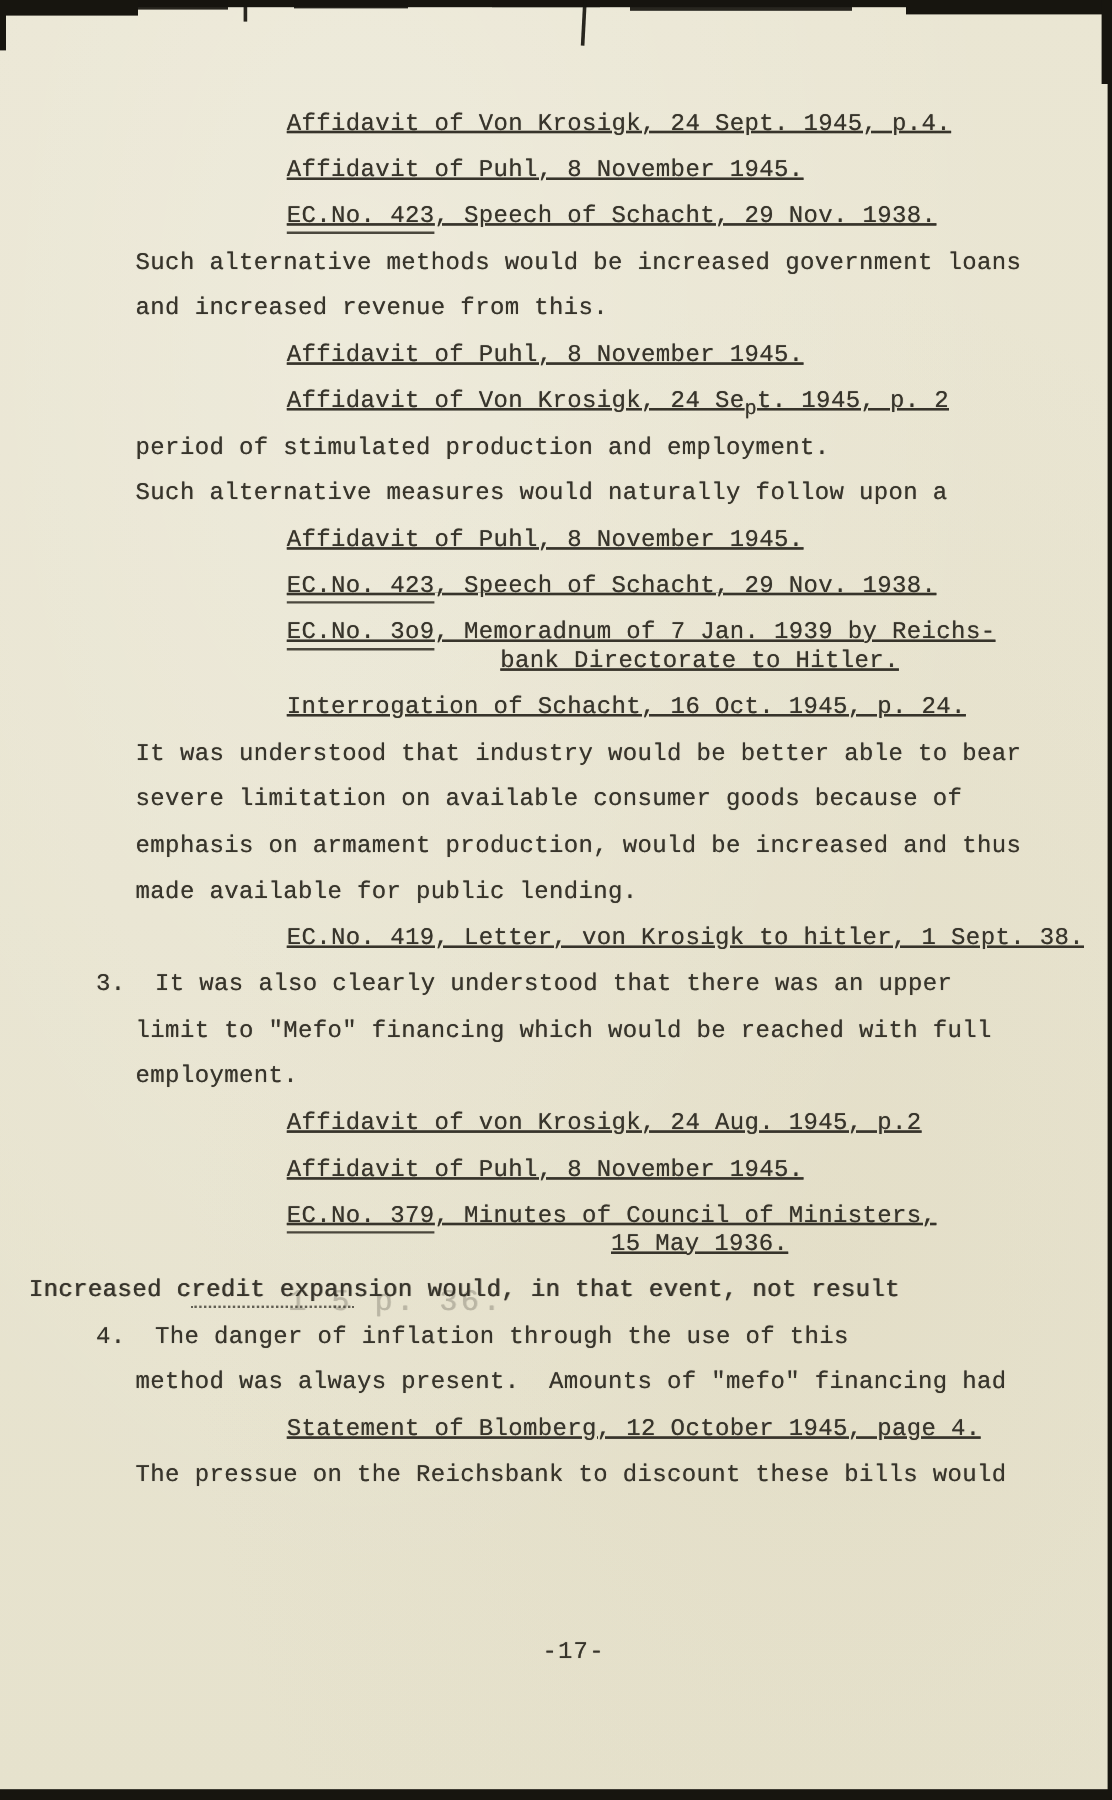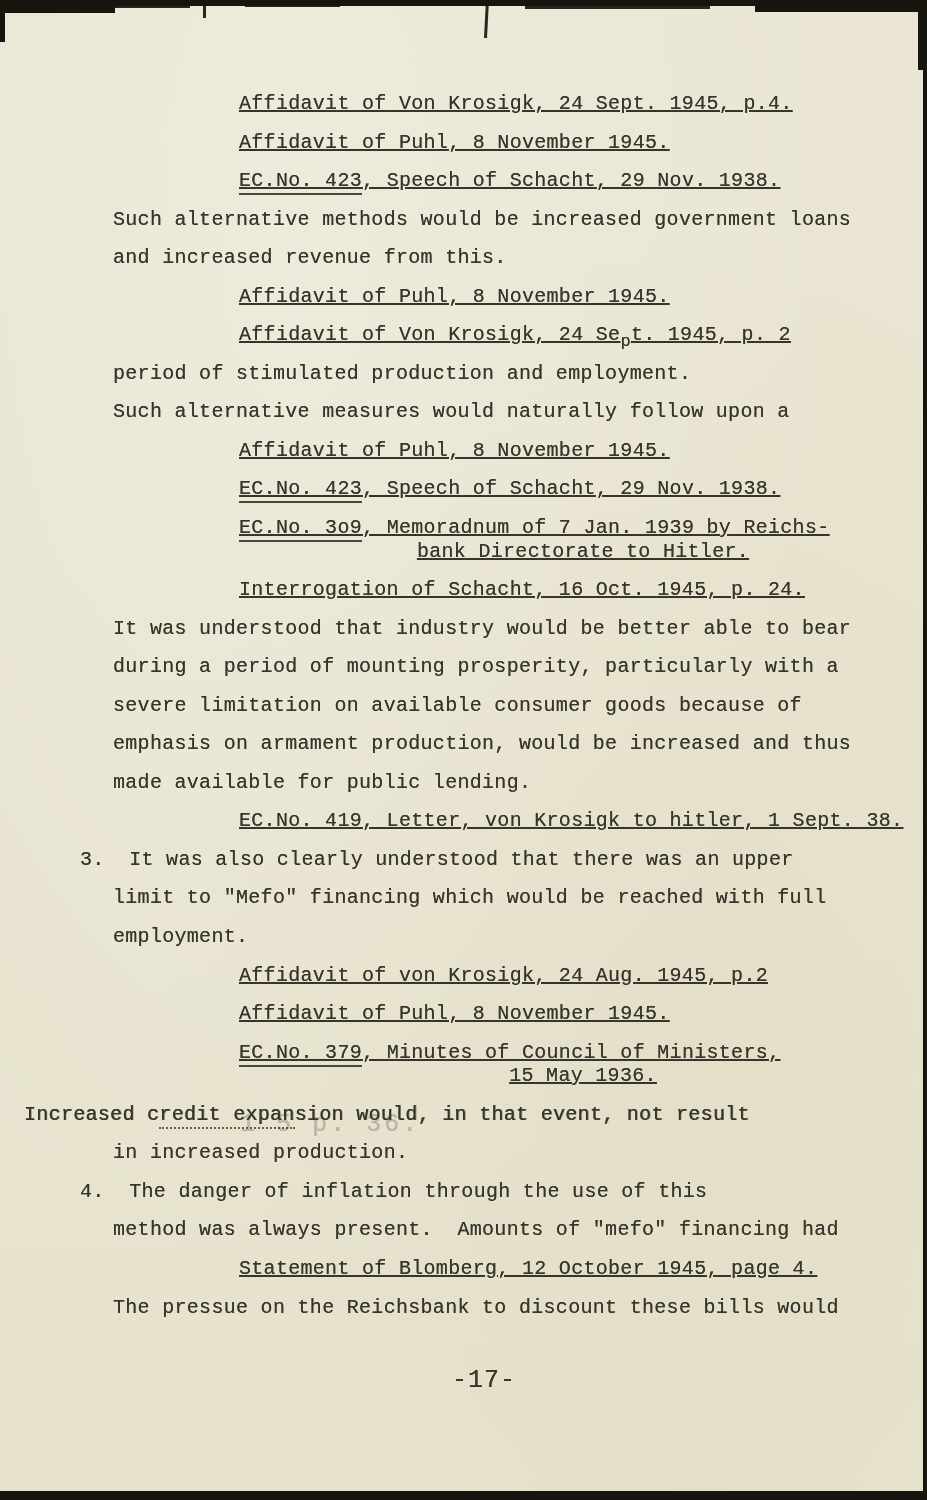--- a/index.html
+++ b/index.html
@@ -37,21 +37,21 @@
   .smudge{text-shadow:0.8px 0 0 rgba(55,52,43,0.45), 0 0 0.6px rgba(55,52,43,0.75);padding-left:24px;}
   .smudge .ul{border-bottom:2px dotted rgba(52,49,40,0.75);}
   .sub{position:relative;top:6px;font-size:0.85em;}
   .ghost{
     position:absolute;left:240px;top:19px;
     height:20px;line-height:20px;
     opacity:0.25;letter-spacing:3px;font-size:25px;
   }
   .page-num{
     position:absolute;left:452px;top:1366px;
-    color:#37342b;font-size:25px;letter-spacing:1px;
+    color:#37342b;font-size:20px;letter-spacing:1px;
     text-shadow:0 0 0.6px rgba(55,52,43,0.75);
   }
   
   .art{position:absolute;background:#17150f;}
   .op9{opacity:0.92;}
   .op7{opacity:0.78;}
 </style>
 </head>
 <body>
 
@@ -66,34 +66,32 @@
       <div class="line cite"><span class="pre">Affidavit of Puhl, 8 November 1945.</span></div>
       <div class="line cite"><span class="pre">Affidavit of Von Krosigk, 24 Se</span><span class="sub">p</span><span class="end">t. 1945, p. 2</span></div>
       <div class="line body"><span class="pre">period of stimulated production and employment.</span></div>
       <div class="line body"><span class="pre">Such alternative measures would naturally follow upon a</span></div>
       <div class="line cite"><span class="pre">Affidavit of Puhl, 8 November 1945.</span></div>
       <div class="line cite"><span class="ul">EC.No. 423</span><span class="mid">, Speech of Schacht, 29 Nov. 1938.</span></div>
       <div class="line cite"><span class="ul">EC.No. 3o9</span><span class="mid">, Memoradnum of 7 Jan. 1939 by Reichs-</span></div>
       <div class="line cite cont"><span class="pre">bank Directorate to Hitler.</span></div>
       <div class="line cite"><span class="pre">Interrogation of Schacht, 16 Oct. 1945, p. 24.</span></div>
       <div class="line body"><span class="pre">It was understood that industry would be better able to bear</span></div>
-      <div class="line body"><span class="pre">during a period of mounting prosperity, particularly with a</span></div>
       <div class="line body"><span class="pre">severe limitation on available consumer goods because of</span></div>
       <div class="line body"><span class="pre">emphasis on armament production, would be increased and thus</span></div>
       <div class="line body"><span class="pre">made available for public lending.</span></div>
       <div class="line cite"><span class="pre">EC.No. 419, Letter, von Krosigk to hitler, 1 Sept. 38.</span></div>
       <div class="line num"><span class="pre">3.  It was also clearly understood that there was an upper</span></div>
       <div class="line body"><span class="pre">limit to "Mefo" financing which would be reached with full</span></div>
       <div class="line body"><span class="pre">employment.</span></div>
       <div class="line cite"><span class="pre">Affidavit of von Krosigk, 24 Aug. 1945, p.2</span></div>
       <div class="line cite"><span class="pre">Affidavit of Puhl, 8 November 1945.</span></div>
       <div class="line cite"><span class="ul">EC.No. 379</span><span class="mid">, Minutes of Council of Ministers,</span></div>
       <div class="line cite cont"><span class="pre">15 May 1936.</span></div>
       <div class="line body smudge"><span class="pre">Increased c</span><span class="ul">redit expan</span><span class="mid">sion would, in that event, not result</span><div class="ghost">1 5 p. 36.</div></div>
-      <div class="line body"><span class="pre">in increased production.</span></div>
       <div class="line num"><span class="pre">4.  The danger of inflation through the use of this</span></div>
       <div class="line body"><span class="pre">method was always present.  Amounts of "mefo" financing had</span></div>
       <div class="line cite"><span class="pre">Statement of Blomberg, 12 October 1945, page 4.</span></div>
       <div class="line body"><span class="pre">The pressue on the Reichsbank to discount these bills would</span></div>
     </main>
 
   <div class="page-num">-17-</div>
 
   <div class="art" style="left:0;top:0;width:927px;height:6px;"></div>
   <div class="art" style="left:0;top:0;width:115px;height:13px;"></div>

